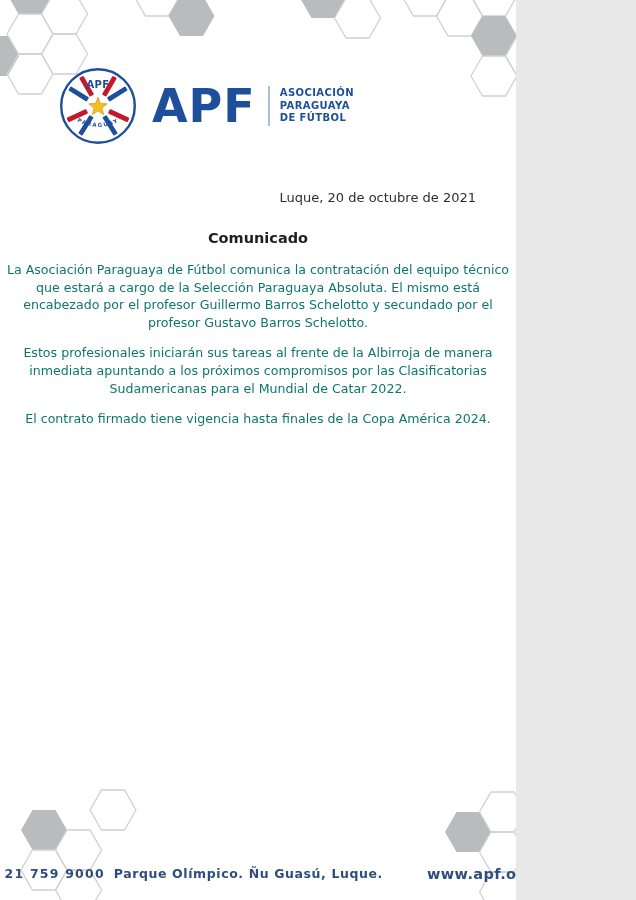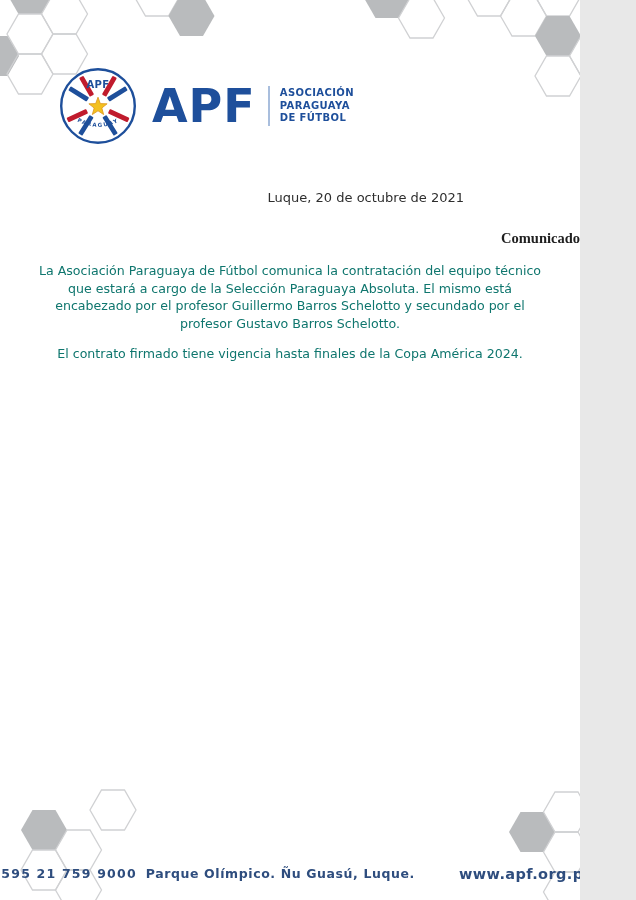--- a/index.html
+++ b/index.html
@@ -1,38 +1,38 @@
 <!DOCTYPE html>
 <html><head>
 <meta charset="utf-8">
 <style>
   html,body{margin:0;padding:0;}
   body{font-family:"DejaVu Sans","Liberation Sans",sans-serif;background:#e8e8e8;}
-  .page{position:relative;width:580px;height:900px;background:#ffffff;overflow:hidden;margin:0;}
+  .page{position:relative;width:516px;height:900px;background:#ffffff;overflow:hidden;margin:0;}
 
   
   .hex-corner{position:absolute;pointer-events:none;}
   .hx-o{fill:none;stroke:#d0d1d3;stroke-width:1.3;}
   .hx-f{fill:#b9bbbd;}
   .tl{left:0;top:0;}
   .tr{right:0;top:0;}
   .bl{left:0;bottom:0;}
   .br{right:0;bottom:0;}
 
   
   .header{position:absolute;top:66px;left:58px;display:flex;align-items:center;}
   .crest{display:block;}
   .wordmark{display:flex;align-items:center;margin-left:14px;}
   .wm-apf{font-size:46px;font-weight:bold;color:#1e4f9b;letter-spacing:1px;line-height:1;}
   .wm-div{width:2px;height:40px;background:#a9bedd;margin:0 10px 0 12px;}
   .wm-lines{font-size:10px;font-weight:bold;color:#1e4f9b;letter-spacing:0.4px;line-height:12.5px;}
 
   
-  .dateline{margin-top:190px;text-align:right;padding-right:116px;font-size:13px;color:#2e2e2e;}
-  .doc-title{text-align:right;font-weight:bold;font-size:14.5px;color:#1f1f1f;margin-top:25px;font-family:Liberation Serif, serif;}
+  .dateline{margin-top:190px;text-align:right;padding-right:40px;font-size:13px;color:#2e2e2e;}
+  .doc-title{text-align:center;font-weight:bold;font-size:14.5px;color:#1f1f1f;margin-top:25px;}
   .doc-body{width:508px;margin:15px auto 0;text-align:center;font-size:12.6px;line-height:17.6px;color:#0f766e;}
   .doc-body p{margin:0 0 13px 0;}
 
   
   .footer{position:absolute;left:0;right:0;bottom:16px;display:flex;align-items:center;justify-content:center;gap:3px;color:#2e4d7e;}
   .f-phone{font-size:12.5px;font-weight:bold;letter-spacing:1.2px;white-space:nowrap;}
   .f-addr{font-size:12.5px;font-weight:bold;letter-spacing:0.6px;white-space:nowrap;}
   .f-url{font-size:14.5px;font-weight:bold;letter-spacing:0.4px;color:#2e4d7e;text-decoration:none;white-space:nowrap;margin-left:38px;}
   .f-div{width:2px;height:17px;background:#2e4d7e;}
   .f-icon{display:block;}
@@ -115,20 +115,21 @@
         <div>PARAGUAYA</div>
         <div>DE FÚTBOL</div>
       </div>
     </div>
   </div>
 
   <div class="dateline">Luque, 20 de octubre de 2021</div>
   <div class="doc-title">Comunicado</div>
   <div class="doc-body">
     <p>La Asociación Paraguaya de Fútbol comunica la contratación del equipo técnico que estará a cargo de la Selección Paraguaya Absoluta. El mismo está encabezado por el profesor Guillermo Barros Schelotto y secundado por el profesor Gustavo Barros Schelotto.</p>
+    <p>Estos profesionales iniciarán sus tareas al frente de la Albirroja de manera inmediata apuntando a los próximos compromisos por las Clasificatorias Sudamericanas para el Mundial de Catar 2022.</p>
     <p>El contrato firmado tiene vigencia hasta finales de la Copa América 2024.</p>
   </div>
 
   <div class="footer">
     <svg class="f-icon" width="21" height="21" viewBox="0 0 24 24">
       <circle cx="12" cy="12" r="10" fill="none" stroke="#2e4d7e" stroke-width="1.6"></circle>
       <g transform="rotate(-40 12 12)">
         <path d="M8 13.2 a 5 5 0 0 1 8 0" stroke="#2e4d7e" stroke-width="1.8" fill="none" stroke-linecap="round"></path>
         <circle cx="8" cy="13.4" r="1.4" fill="#2e4d7e"></circle>
         <circle cx="16" cy="13.4" r="1.4" fill="#2e4d7e"></circle>

